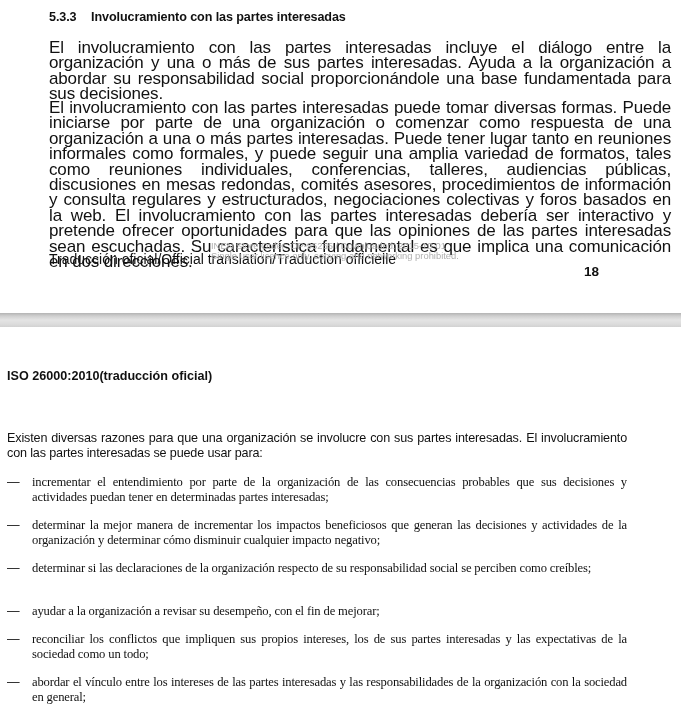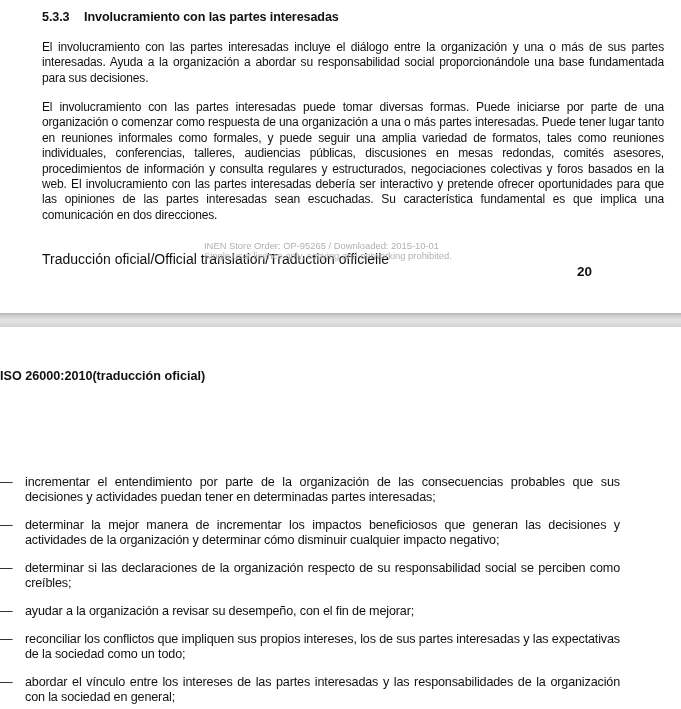--- a/index.html
+++ b/index.html
@@ -3,36 +3,36 @@
   <meta charset="utf-8">
   <style>
     * { margin: 0; padding: 0; box-sizing: border-box; }
     html, body {
       width: 681px; height: 709px; overflow: hidden;
       background: #ffffff;
       font-family: "Liberation Sans", sans-serif;
       color: #111;
     }
     .page {
-      position: absolute; left: 0; width: 610px; background: #fff;
+      position: absolute; left: 7px; width: 610px; background: #fff;
     }
     #page1 { top: 0; height: 313px; }
     #page2 { top: 327px; height: 382px; }
     .gap {
       position: absolute; top: 313px; left: 0; width: 681px; height: 14px;
       background: linear-gradient(#b3b3b3 0px, #cfcfcf 3px, #e4e4e4 7px, #dcdcdc 11px, #d2d2d2 14px);
     }
     .section-heading {
       position: absolute; left: 42px; top: 10px;
       font-weight: bold; font-size: 12.6px; letter-spacing: -0.1px;
     }
     .section-heading .num { display: inline-block; width: 42px; }
     .para {
       position: absolute; left: 42px; width: 622px;
-      font-size: 12px; line-height: 15.4px;
+      font-size: 17px; line-height: 15.4px;
       text-align: justify;
       letter-spacing: -0.15px;
     }
     #p1 { top: 40px; }
     #p2 { top: 100px; }
     .footer-left {
       position: absolute; left: 42px; top: 254px;
       font-size: 14px; line-height: 11px; color: #111;
     }
     .watermark {
@@ -56,20 +56,21 @@
     .list-item {
       position: absolute; left: 0; width: 620px;
       font-size: 12.6px; line-height: 15.4px;
     }
     .list-item .dash {
       position: absolute; left: 0; top: 0; width: 14px; color: #111;
     }
     .list-item .text {
       position: absolute; left: 25px; width: 595px; text-align: justify;
       letter-spacing: -0.15px;
+      font-family: Liberation Serif, serif;
     }
     #li0 { top: 148px; }
     #li1 { top: 191px; }
     #li2 { top: 234px; }
     #li3 { top: 277px; }
     #li4 { top: 305px; }
     #li5 { top: 348px; }
   </style>
 </head>
 <body>
@@ -81,27 +82,28 @@
   <p class="para" id="p1">El involucramiento con las partes interesadas incluye el diálogo entre la organización y una o más de sus partes interesadas. Ayuda a la organización a abordar su responsabilidad social proporcionándole una base fundamentada para sus decisiones.</p>
   <p class="para" id="p2">El involucramiento con las partes interesadas puede tomar diversas formas. Puede iniciarse por parte de una organización o comenzar como respuesta de una organización a una o más partes interesadas. Puede tener lugar tanto en reuniones informales como formales, y puede seguir una amplia variedad de formatos, tales como reuniones individuales, conferencias, talleres, audiencias públicas, discusiones en mesas redondas, comités asesores, procedimientos de información y consulta regulares y estructurados, negociaciones colectivas y foros basados en la web. El involucramiento con las partes interesadas debería ser interactivo y pretende ofrecer oportunidades para que las opiniones de las partes interesadas sean escuchadas. Su característica fundamental es que implica una comunicación en dos direcciones.</p>
 
   <div class="footer-left">
     <div>Traducción oficial/Official translation/Traduction officielle</div>
   </div>
   <div class="watermark">
     <div>INEN Store Order: OP-95265 / Downloaded: 2015-10-01</div>
     <div>Single user licence only, copying and networking prohibited.</div>
   </div>
-  <div class="page-number">20</div>
+  <div class="page-number">18</div>
 </div>
 
 <div class="gap"></div>
 
 <div class="page" id="page2">
   <div class="doc-header">ISO 26000:2010(traducción oficial)</div>
+  <p id="p3">Existen diversas razones para que una organización se involucre con sus partes interesadas. El involucramiento con las partes interesadas se puede usar para:</p>
 
   <div class="list-item" id="li0">
     <span class="dash">—</span>
     <span class="text">incrementar el entendimiento por parte de la organización de las consecuencias probables que sus decisiones y actividades puedan tener en determinadas partes interesadas;</span>
   </div>
   <div class="list-item" id="li1">
     <span class="dash">—</span>
     <span class="text">determinar la mejor manera de incrementar los impactos beneficiosos que generan las decisiones y actividades de la organización y determinar cómo disminuir cualquier impacto negativo;</span>
   </div>
   <div class="list-item" id="li2">

